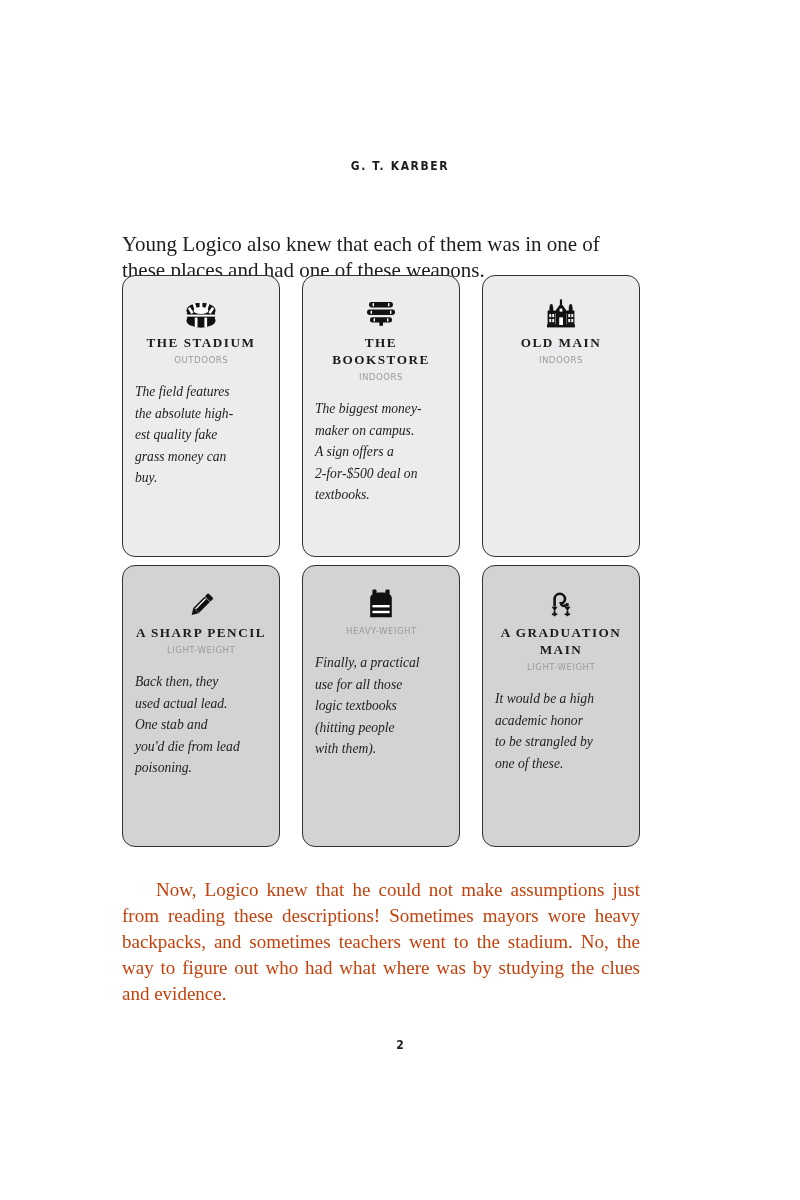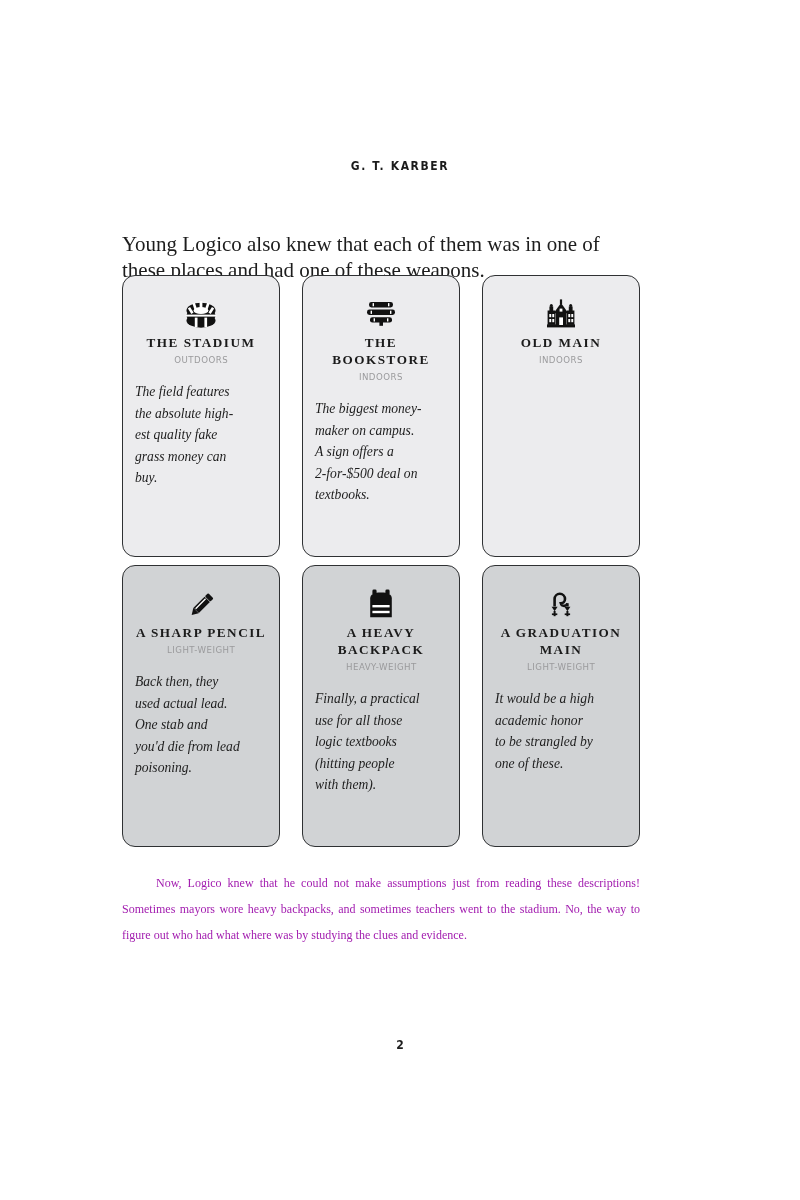--- a/index.html
+++ b/index.html
@@ -116,23 +116,23 @@
     white-space: pre-line;
     font-style: italic;
   }
 
   
   .closing {
     position: absolute;
     left: 122px;
     top: 850px;
     width: 518px;
-    font-size: 12px;
+    font-size: 19px;
     line-height: 26px;
-    color: #a21caf;
+    color: #c2410c;
     text-align: justify;
     text-indent: 34px;
   }
 
   
   .folio {
     position: absolute;
     left: 0;
     top: 1030px;
     width: 800px;
@@ -270,22 +270,20 @@
         <svg width="28" height="32" viewBox="0 0 28 32">
           <g fill="#111111">
             <rect x="5.4" y="1.6" width="4.2" height="5" rx="1.4"></rect>
             <rect x="18.4" y="1.6" width="4.2" height="5" rx="1.4"></rect>
             <path d="M3.2 10.5 C3.2 6.6 7 4.6 14 4.6 C21 4.6 24.8 6.6 24.8 10.5 L24.8 29.2 L3.2 29.2 Z"></path>
             <rect x="5.4" y="17" width="17.2" height="2.4" fill="#ffffff"></rect>
             <rect x="5.4" y="22.8" width="17.2" height="2.4" fill="#ffffff"></rect>
           </g>
         </svg>
       </div>
-      <div class="card-title">A HEAVY
-BACKPACK</div>
       <div class="card-sub">HEAVY-WEIGHT</div>
       <div class="card-desc">Finally, a practical
 use for all those
 logic textbooks
 (hitting people
 with them).</div>
     </div>
 
     <div class="card weapon">
       <div class="card-icon">

